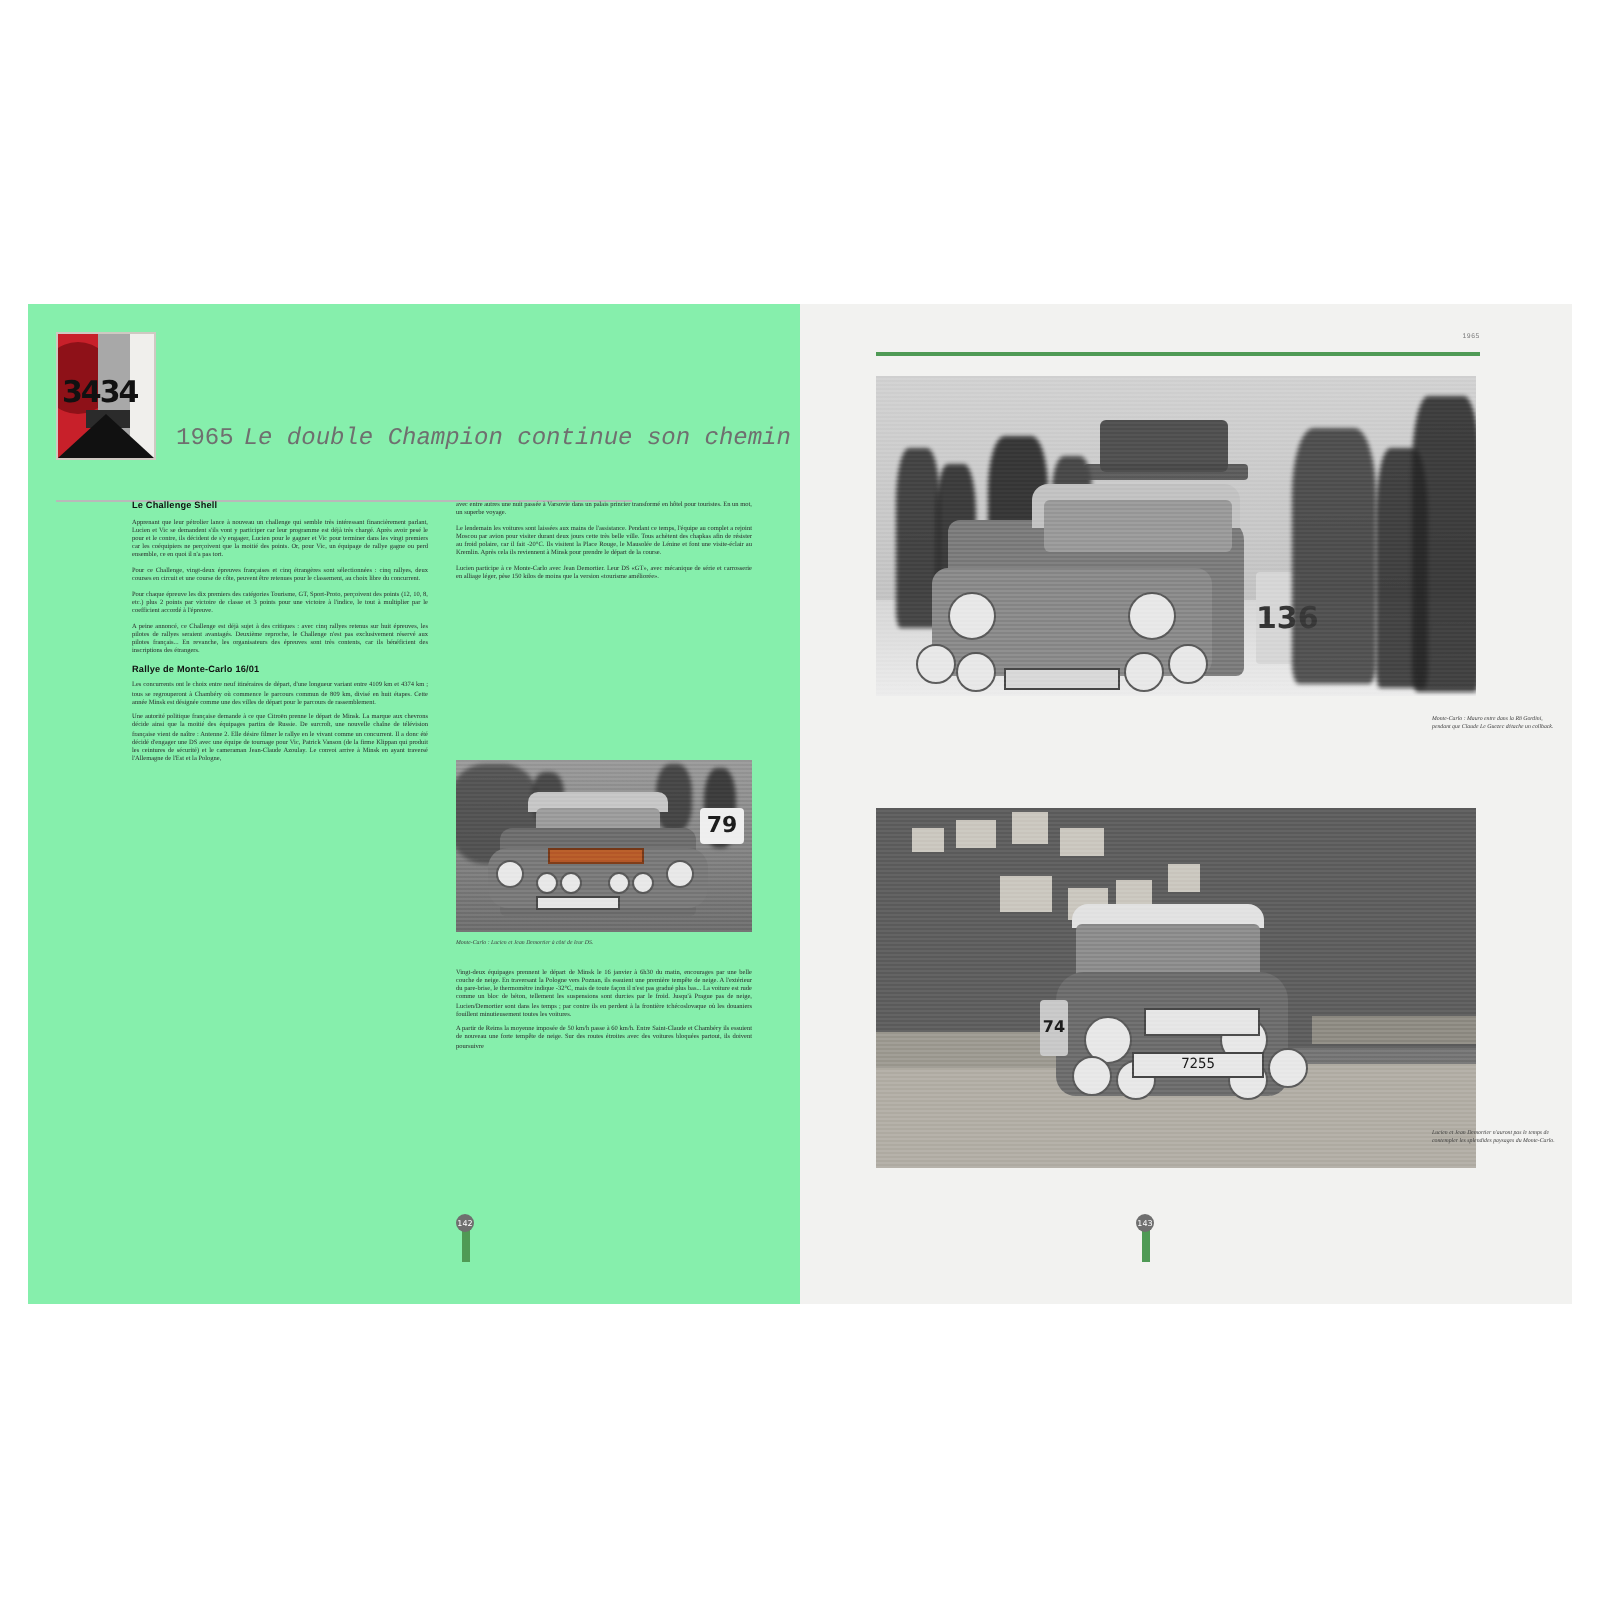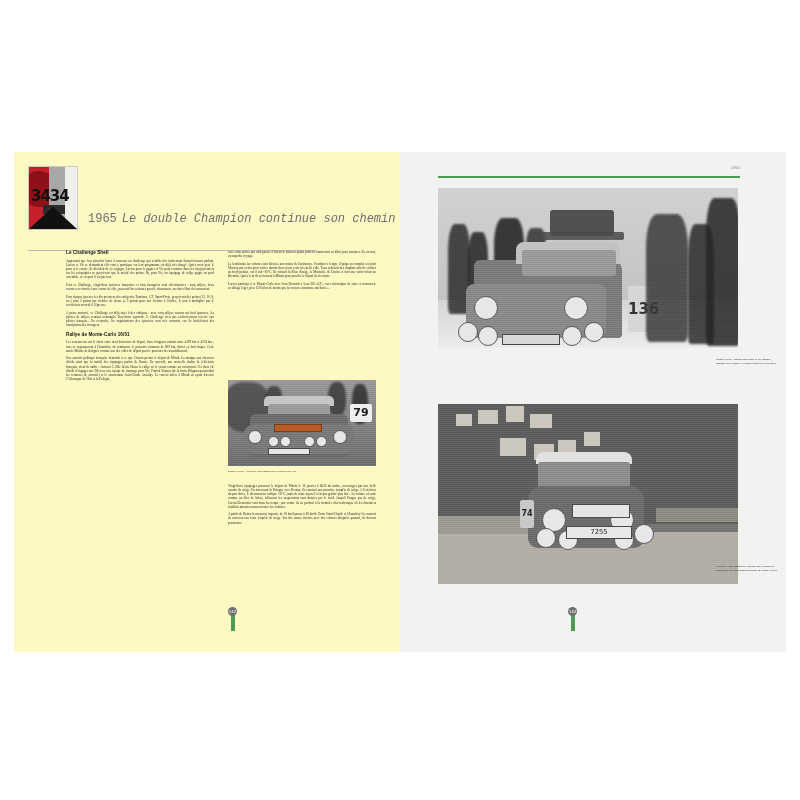--- a/index.html
+++ b/index.html
@@ -18,21 +18,21 @@
     left:0;top:0;
     width:800px;height:800px;
     background:#ffffff;
   }
 
   
   .page-left{
     position:absolute;
     left:14px; top:152px;
     width:386px; height:500px;
-    background:#fef9c3;
+    background:#86efac;
   }
   .page-right{
     position:absolute;
     left:400px; top:152px;
     width:386px; height:500px;
     background:#f2f2f0;
   }
   .gutter-line{
     position:absolute;
     left:400px; top:152px;

